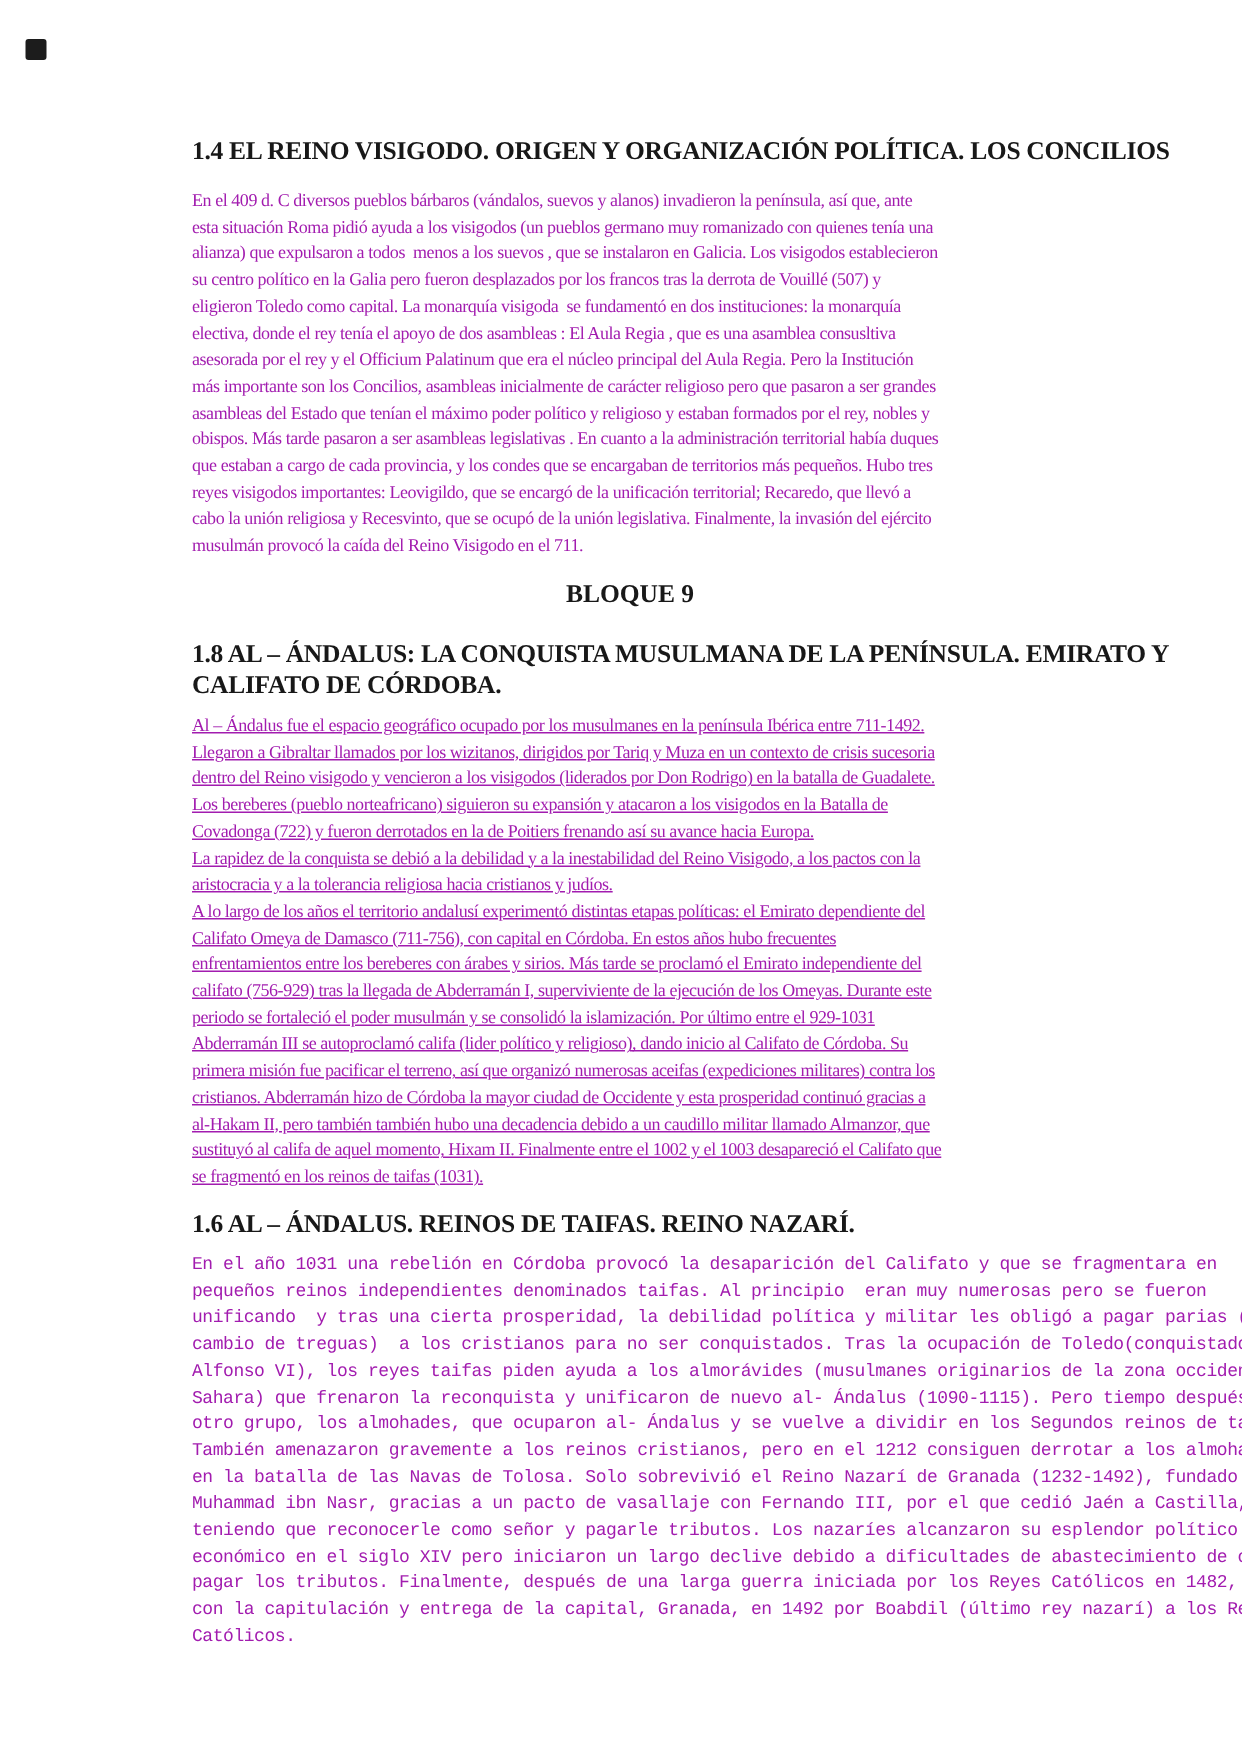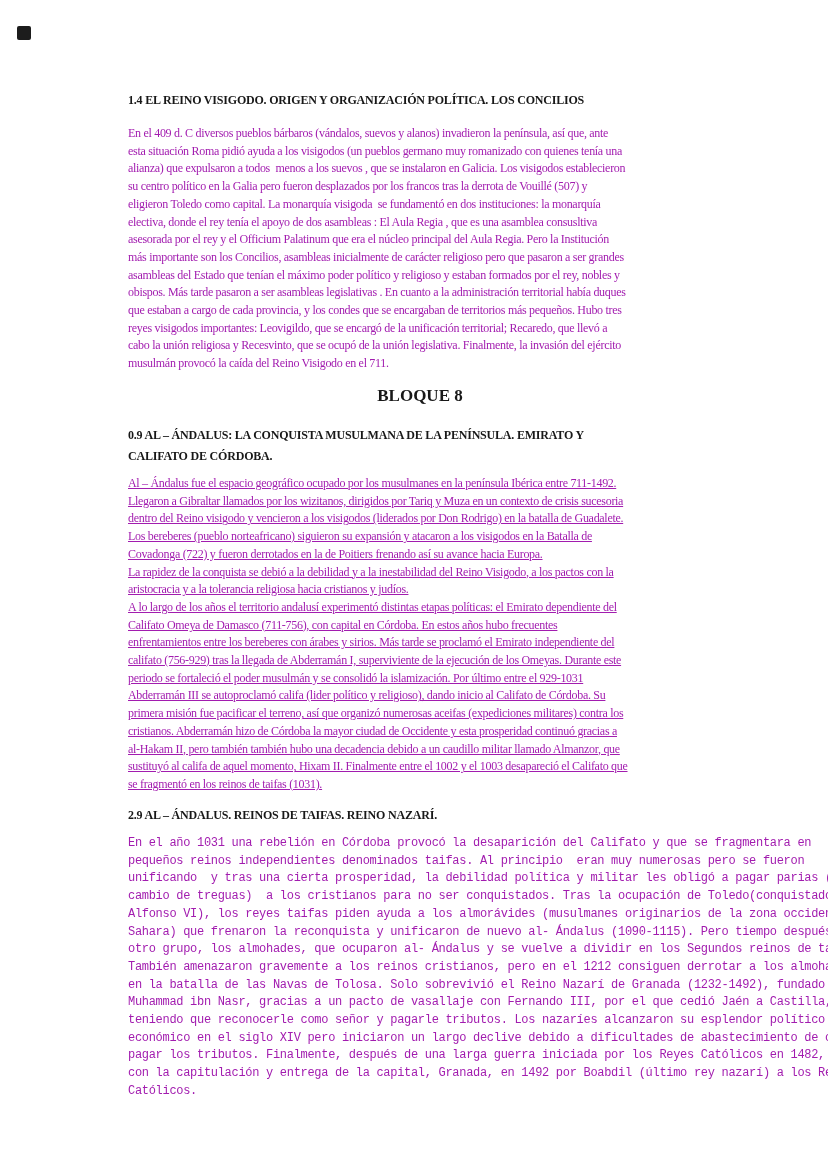--- a/index.html
+++ b/index.html
@@ -18,21 +18,21 @@
     width: 14px;
     height: 14px;
     background: #1c1c1c;
     border-radius: 2px;
   }
   .h-section {
     position: absolute;
     left: 128px;
     width: 640px;
     margin: 0;
-    font-size: 12px;
+    font-size: 17px;
     font-weight: bold;
     color: #181818;
     letter-spacing: -0.2px;
     line-height: 21px;
     white-space: pre;
   }
   .h-block {
     position: absolute;
     left: 128px;
     width: 584px;
@@ -72,23 +72,23 @@
 electiva, donde el rey tenía el apoyo de dos asambleas : El Aula Regia , que es una asamblea consusltiva
 asesorada por el rey y el Officium Palatinum que era el núcleo principal del Aula Regia. Pero la Institución
 más importante son los Concilios, asambleas inicialmente de carácter religioso pero que pasaron a ser grandes
 asambleas del Estado que tenían el máximo poder político y religioso y estaban formados por el rey, nobles y
 obispos. Más tarde pasaron a ser asambleas legislativas . En cuanto a la administración territorial había duques
 que estaban a cargo de cada provincia, y los condes que se encargaban de territorios más pequeños. Hubo tres
 reyes visigodos importantes: Leovigildo, que se encargó de la unificación territorial; Recaredo, que llevó a
 cabo la unión religiosa y Recesvinto, que se ocupó de la unión legislativa. Finalmente, la invasión del ejército
 musulmán provocó la caída del Reino Visigodo en el 711.</div>
 
-  <h1 class="h-block" style="top: 385px;">BLOQUE 8</h1>
+  <h1 class="h-block" style="top: 385px;">BLOQUE 9</h1>
 
-  <h2 class="h-section" style="top: 425px;">0.9 AL – ÁNDALUS: LA CONQUISTA MUSULMANA DE LA PENÍNSULA. EMIRATO Y
+  <h2 class="h-section" style="top: 425px;">1.8 AL – ÁNDALUS: LA CONQUISTA MUSULMANA DE LA PENÍNSULA. EMIRATO Y
 CALIFATO DE CÓRDOBA.</h2>
 
   <div class="body-text" style="top: 475px; text-decoration: underline;">Al – Ándalus fue el espacio geográfico ocupado por los musulmanes en la península Ibérica entre 711-1492.
 Llegaron a Gibraltar llamados por los wizitanos, dirigidos por Tariq y Muza en un contexto de crisis sucesoria
 dentro del Reino visigodo y vencieron a los visigodos (liderados por Don Rodrigo) en la batalla de Guadalete.
 Los bereberes (pueblo norteafricano) siguieron su expansión y atacaron a los visigodos en la Batalla de
 Covadonga (722) y fueron derrotados en la de Poitiers frenando así su avance hacia Europa.
 La rapidez de la conquista se debió a la debilidad y a la inestabilidad del Reino Visigodo, a los pactos con la
 aristocracia y a la tolerancia religiosa hacia cristianos y judíos.
 A lo largo de los años el territorio andalusí experimentó distintas etapas políticas: el Emirato dependiente del
@@ -96,21 +96,21 @@
 enfrentamientos entre los bereberes con árabes y sirios. Más tarde se proclamó el Emirato independiente del
 califato (756-929) tras la llegada de Abderramán I, superviviente de la ejecución de los Omeyas. Durante este
 periodo se fortaleció el poder musulmán y se consolidó la islamización. Por último entre el 929-1031
 Abderramán III se autoproclamó califa (lider político y religioso), dando inicio al Califato de Córdoba. Su
 primera misión fue pacificar el terreno, así que organizó numerosas aceifas (expediciones militares) contra los
 cristianos. Abderramán hizo de Córdoba la mayor ciudad de Occidente y esta prosperidad continuó gracias a
 al-Hakam II, pero también también hubo una decadencia debido a un caudillo militar llamado Almanzor, que
 sustituyó al califa de aquel momento, Hixam II. Finalmente entre el 1002 y el 1003 desapareció el Califato que
 se fragmentó en los reinos de taifas (1031).</div>
 
-  <h2 class="h-section" style="top: 805px;">2.9 AL – ÁNDALUS. REINOS DE TAIFAS. REINO NAZARÍ.</h2>
+  <h2 class="h-section" style="top: 805px;">1.6 AL – ÁNDALUS. REINOS DE TAIFAS. REINO NAZARÍ.</h2>
 
   <div class="body-text" style="top: 835px; font-family: Liberation Mono, monospace;">En el año 1031 una rebelión en Córdoba provocó la desaparición del Califato y que se fragmentara en
 pequeños reinos independientes denominados taifas. Al principio  eran muy numerosas pero se fueron
 unificando  y tras una cierta prosperidad, la debilidad política y militar les obligó a pagar parias (tributos a
 cambio de treguas)  a los cristianos para no ser conquistados. Tras la ocupación de Toledo(conquistado por
 Alfonso VI), los reyes taifas piden ayuda a los almorávides (musulmanes originarios de la zona occidental del
 Sahara) que frenaron la reconquista y unificaron de nuevo al- Ándalus (1090-1115). Pero tiempo después llega
 otro grupo, los almohades, que ocuparon al- Ándalus y se vuelve a dividir en los Segundos reinos de taifas.
 También amenazaron gravemente a los reinos cristianos, pero en el 1212 consiguen derrotar a los almohades
 en la batalla de las Navas de Tolosa. Solo sobrevivió el Reino Nazarí de Granada (1232-1492), fundado por

